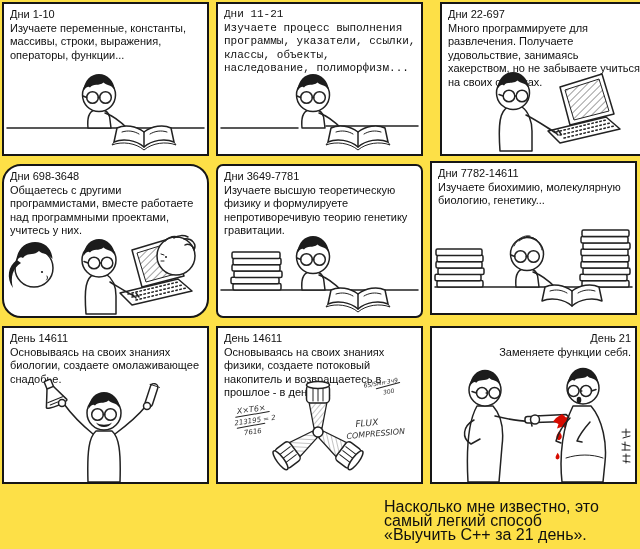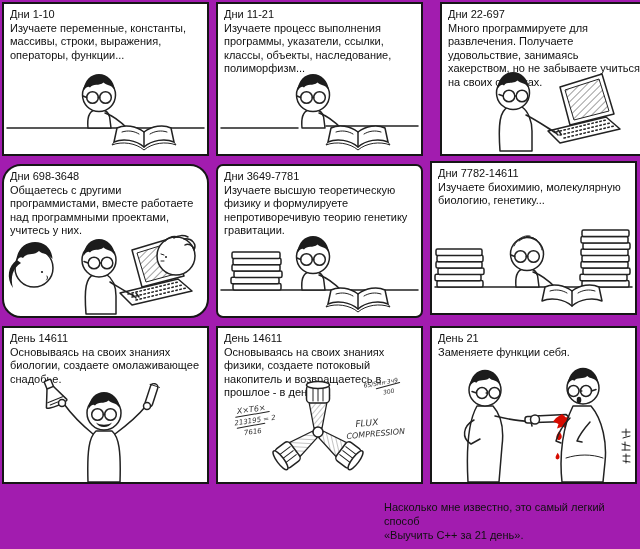--- a/index.html
+++ b/index.html
@@ -1,28 +1,28 @@
 <!DOCTYPE html>
 <html><head>
 <meta charset="utf-8">
 <style>
   html,body{margin:0;padding:0;background:#fff;}
-  .stage{position:relative;width:640px;height:549px;background:#a21caf;
+  .stage{position:relative;width:640px;height:549px;background:#fde047;
          font-family:"Liberation Sans",sans-serif;color:#101010;overflow:hidden;}
   .panel{position:absolute;background:#fff;border:2px solid #161616;box-sizing:border-box;}
   .p-text{position:absolute;left:6px;top:4px;right:4px;font-size:11px;line-height:13.5px;}
   .p-title{white-space:nowrap;}
   .p-body{}
   .art{position:absolute;left:0;bottom:0;}
   .s{stroke:#222;stroke-width:1.5;fill:none;stroke-linecap:round;stroke-linejoin:round;}
   .sw{stroke:#222;stroke-width:1.5;fill:#fff;stroke-linejoin:round;}
   .sb{fill:#1c1c1c;stroke:none;}
   .thin{stroke-width:1;}
   .hand{font-family:"DejaVu Sans",sans-serif;font-style:italic;fill:#333;}
-  .caption{position:absolute;left:384px;top:500px;font-size:11px;line-height:14px;color:#101010;}
+  .caption{position:absolute;left:384px;top:500px;font-size:16px;line-height:14px;color:#101010;}
 </style>
 </head>
 <body>
 
 <div class="stage">
 
   <div class="panel" style="left:2px;top:2px;width:207px;height:154px;">
     <div class="p-text">
       <div class="p-title">Дни 1-10</div>
       <div class="p-body">Изучаете переменные, константы, массивы, строки, выражения, операторы, функции...</div>
@@ -44,21 +44,21 @@
       </g>
       <g>
         <path class="sw" d="M140,85 C132,78 119,76 110,80 L113,66 C121,62 132,64 140,70 C148,64 159,62 167,66 L170,80 C161,76 148,78 140,85 Z"></path>
         <path class="s" d="M140,70 L140,85"></path>
         <path class="s thin" d="M118,70 C124,68 130,69 135,72 M146,72 C151,69 157,68 163,70"></path>
         <path class="s thin" d="M110,80 L108,83 C118,79 132,81 140,88 C148,81 162,79 172,83 L170,80"></path>
       </g>
     </svg>
   </div>
 
-  <div class="panel" style="left:216px;top:2px;width:207px;height:154px;">
+  <div class="panel" style="left:216px;top:2px;width:207px;height:154px;font-family:Liberation Mono, monospace;">
     <div class="p-text">
       <div class="p-title">Дни 11-21</div>
       <div class="p-body">Изучаете процесс выполнения программы, указатели, ссылки, классы, объекты, наследование, полиморфизм...</div>
     </div>
     <svg class="art" width="203" height="92" viewBox="0 0 203 92">
       <line class="s" x1="3" y1="66" x2="80" y2="66"></line>
       <line class="s" x1="108" y1="64" x2="200" y2="64"></line>
       <g>
         <path class="sw" d="M84,66 C83,56 85,50 90,48 L100,48 C104,50 106,54 106,58 L107,66 Z"></path>
         <path class="s" d="M101,51 C110,54 117,60 124,67"></path>
@@ -325,21 +325,21 @@
         <text class="hand" x="128" y="67" font-size="8">COMPRESSION</text>
       </g>
       <g transform="rotate(-10 168 16)">
         <text class="hand" x="146" y="14" font-size="6">6S/Sмя·3ч9</text>
         <line class="s thin" x1="158" y1="17" x2="182" y2="15"></line>
         <text class="hand" x="164" y="24" font-size="6">300</text>
       </g>
     </svg>
   </div>
 
-  <div class="panel" style="left:430px;top:326px;width:207px;height:158px;">
+  <div class="panel" style="left:430px;top:326px;width:207px;height:158px;text-align:right;">
     <div class="p-text">
       <div class="p-title">День 21</div>
       <div class="p-body">Заменяете функции себя.</div>
     </div>
     <svg class="art" width="203" height="122" viewBox="0 0 203 122">
       <g>
         <path class="sw" d="M36,122 C34,86 37,60 45,46 L61,46 C70,56 72,70 70,86 L67,122 Z"></path>
         <path class="s" d="M42,60 C31,66 29,78 39,84 M39,84 L48,79"></path>
         <path class="s" d="M63,56 C79,60 92,62 103,61 M98,57 L100,66"></path>
         <g transform="translate(53,30)">

